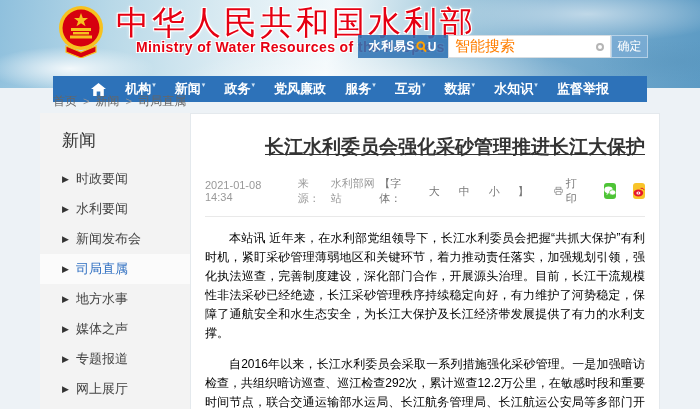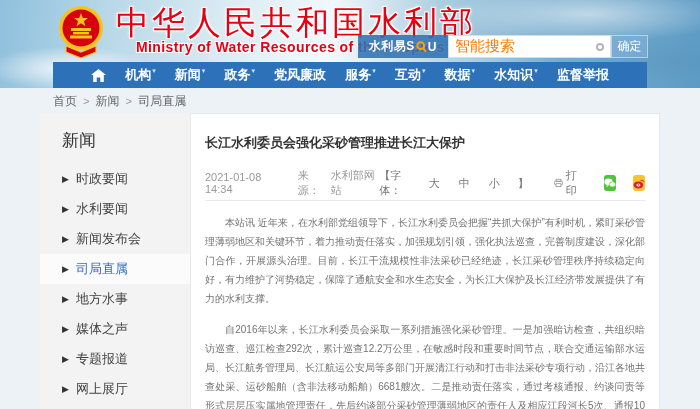--- a/index.html
+++ b/index.html
@@ -35,21 +35,21 @@
   .search-brand { background:rgba(47,115,180,.88); color:#fff; display:flex; align-items:center; padding:0 11px; gap:1px; white-space:nowrap; }
   .search-brand b { font-weight:bold; letter-spacing:.5px; }
   .search-field { width:163px; background:#fff; border:1px solid #d9dee2; display:flex; align-items:center; padding:0 6px; position:relative; cursor:text; }
   .ph-gray { color:#9a9a9a; font-size:11px; white-space:nowrap; }
   .ph-orange { color:#ff7e00; font-size:15px; white-space:nowrap; }
   .mic-dot { position:absolute; right:6px; top:7px; width:8px; height:8px; border:2px solid #b5b5b5; border-radius:50%; cursor:pointer; }
   .search-btn { width:37px; background:rgba(125,173,214,.75); color:#fff; border:1px solid rgba(255,255,255,.45); display:flex; align-items:center; justify-content:center; cursor:pointer; }
 
   
   .nav {
-    position:absolute; top:62px; left:53px; width:594px; height:26px;
+    position:absolute; top:76px; left:53px; width:594px; height:26px;
     background:#2d72b9; display:flex; align-items:center; justify-content:space-between; padding:0 38px;
   }
   .nav-item { color:#fff; font-size:13px; font-weight:bold; cursor:pointer; white-space:nowrap; display:flex; align-items:flex-start; }
   .nav-caret { font-size:7px; line-height:10px; margin-left:1px; color:#cfe3f5; }
   .home-ico { width:15px; height:13px; display:block; }
 
   
   .crumbs { position:absolute; top:93px; left:53px; font-size:12px; color:#666; display:flex; gap:6px; align-items:center;font-family:Liberation Mono, monospace; }
   .crumb { cursor:pointer; }
   .crumb-sep { color:#999; font-size:11px; }
@@ -57,33 +57,33 @@
   
   .content { position:absolute; top:113px; left:40px; width:620px; height:340px; display:flex; }
   .sidebar { width:150px; background:#f3f3f3; padding-top:12px; }
   .side-title { font-size:17px; color:#333; padding:4px 0 12px 22px; }
   .side-item { font-size:13px; color:#444; padding:6px 0 6px 22px; cursor:pointer; display:flex; align-items:center; }
   .side-item .tri { font-size:9px; color:#333; margin-right:7px; }
   .side-item.active { color:#2f6fc1; background:#fbfbfb; }
   .side-item.active .tri { color:#333; }
 
   .main { flex:1; background:#fff; border:1px solid #e4e9ed; padding:16px 14px 0; overflow:hidden; }
-  .art-title { text-align:left; font-size:13px; font-weight:bold; color:#333; margin-top:4px; }
-  .meta { margin-top:16px; display:flex; justify-content:space-between; align-items:center; font-size:11px; color:#999; padding-bottom:2px; border-bottom:1px solid #e9e9e9; }
+  .art-title { text-align:right; font-size:19px; font-weight:bold; color:#333; margin-top:4px;text-decoration:underline; }
+  .meta { margin-top:16px; display:flex; justify-content:space-between; align-items:center; font-size:11px; color:#999; padding-bottom:10px; border-bottom:1px solid #e9e9e9; }
   .meta-left { display:flex; gap:4px; align-items:center; }
   .meta-src { margin-left:12px; }
   .meta-right { display:flex; align-items:center; gap:17px; color:#777; }
   .fs-opt { cursor:pointer; padding:0 1px; }
   .print { display:flex; align-items:center; gap:3px; cursor:pointer; margin-left:8px; }
   .share { width:16px; height:16px; border-radius:3px; display:flex; align-items:center; justify-content:center; cursor:pointer; }
   .share.wechat { background:#4ec436; margin-left:6px; }
   .share.weibo { background:#f8c42a; }
 
   .body-text { padding-top:12px; }
-  .body-text p { font-size:10px; line-height:19px; color:#737373; text-align:justify; text-indent:2em; margin-bottom:12px; }
+  .body-text p { font-size:12px; line-height:19px; color:#000000; text-align:justify; text-indent:2em; margin-bottom:12px; }
 </style>
 </head>
 <body>
 
 <div id="screen">
 
   <div class="banner">
     <div class="brand">
       <svg class="emblem" viewBox="0 0 50 54">
         <circle cx="25" cy="24" r="22" fill="#f7c21e"></circle>

